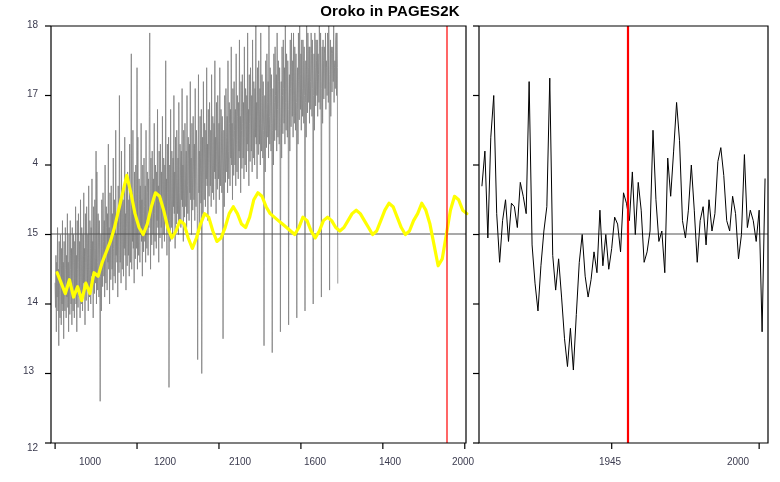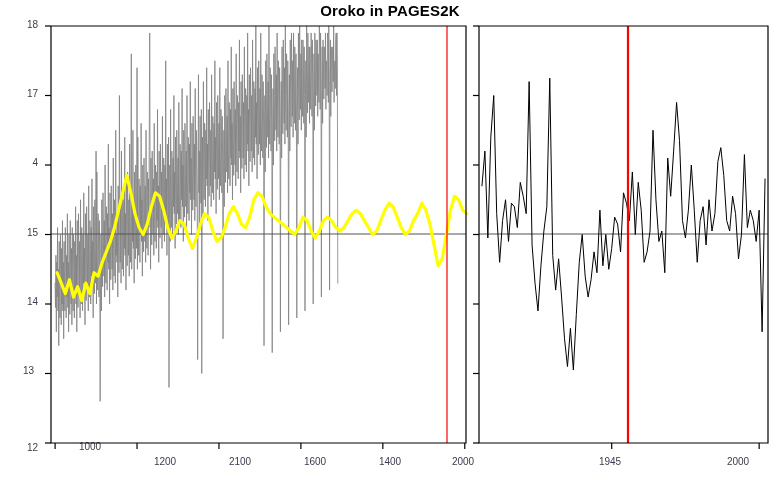--- a/index.html
+++ b/index.html
@@ -50,21 +50,21 @@
   <div id="chart-title">Oroko in PAGES2K</div>
 
   <div class="tick-label ylab" style="left:8px;  top:19px;">18</div>
   <div class="tick-label ylab" style="left:8px;  top:88px;">17</div>
   <div class="tick-label ylab" style="left:8px;  top:157px;">4</div>
   <div class="tick-label ylab" style="left:8px;  top:227px;">15</div>
   <div class="tick-label ylab" style="left:8px;  top:296px;">14</div>
   <div class="tick-label ylab" style="left:4px;  top:365px;">13</div>
   <div class="tick-label ylab" style="left:8px;  top:434px;margin-top:8px;">12</div>
 
-  <div class="tick-label xlab" style="left:60px;  top:441px;">1000</div>
+  <div class="tick-label xlab" style="left:60px;  top:456px;">1000</div>
   <div class="tick-label xlab" style="left:135px; top:456px;">1200</div>
   <div class="tick-label xlab" style="left:210px; top:456px;">2100</div>
   <div class="tick-label xlab" style="left:285px; top:456px;">1600</div>
   <div class="tick-label xlab" style="left:360px; top:456px;">1400</div>
   <div class="tick-label xlab" style="left:433px; top:456px;">2000</div>
 
   <div class="tick-label xlab" style="left:580px; top:456px;">1945</div>
   <div class="tick-label xlab" style="left:708px; top:456px;">2000</div>
 
   <svg id="plot" width="780" height="482" style="position:absolute;left:0;top:0;">

